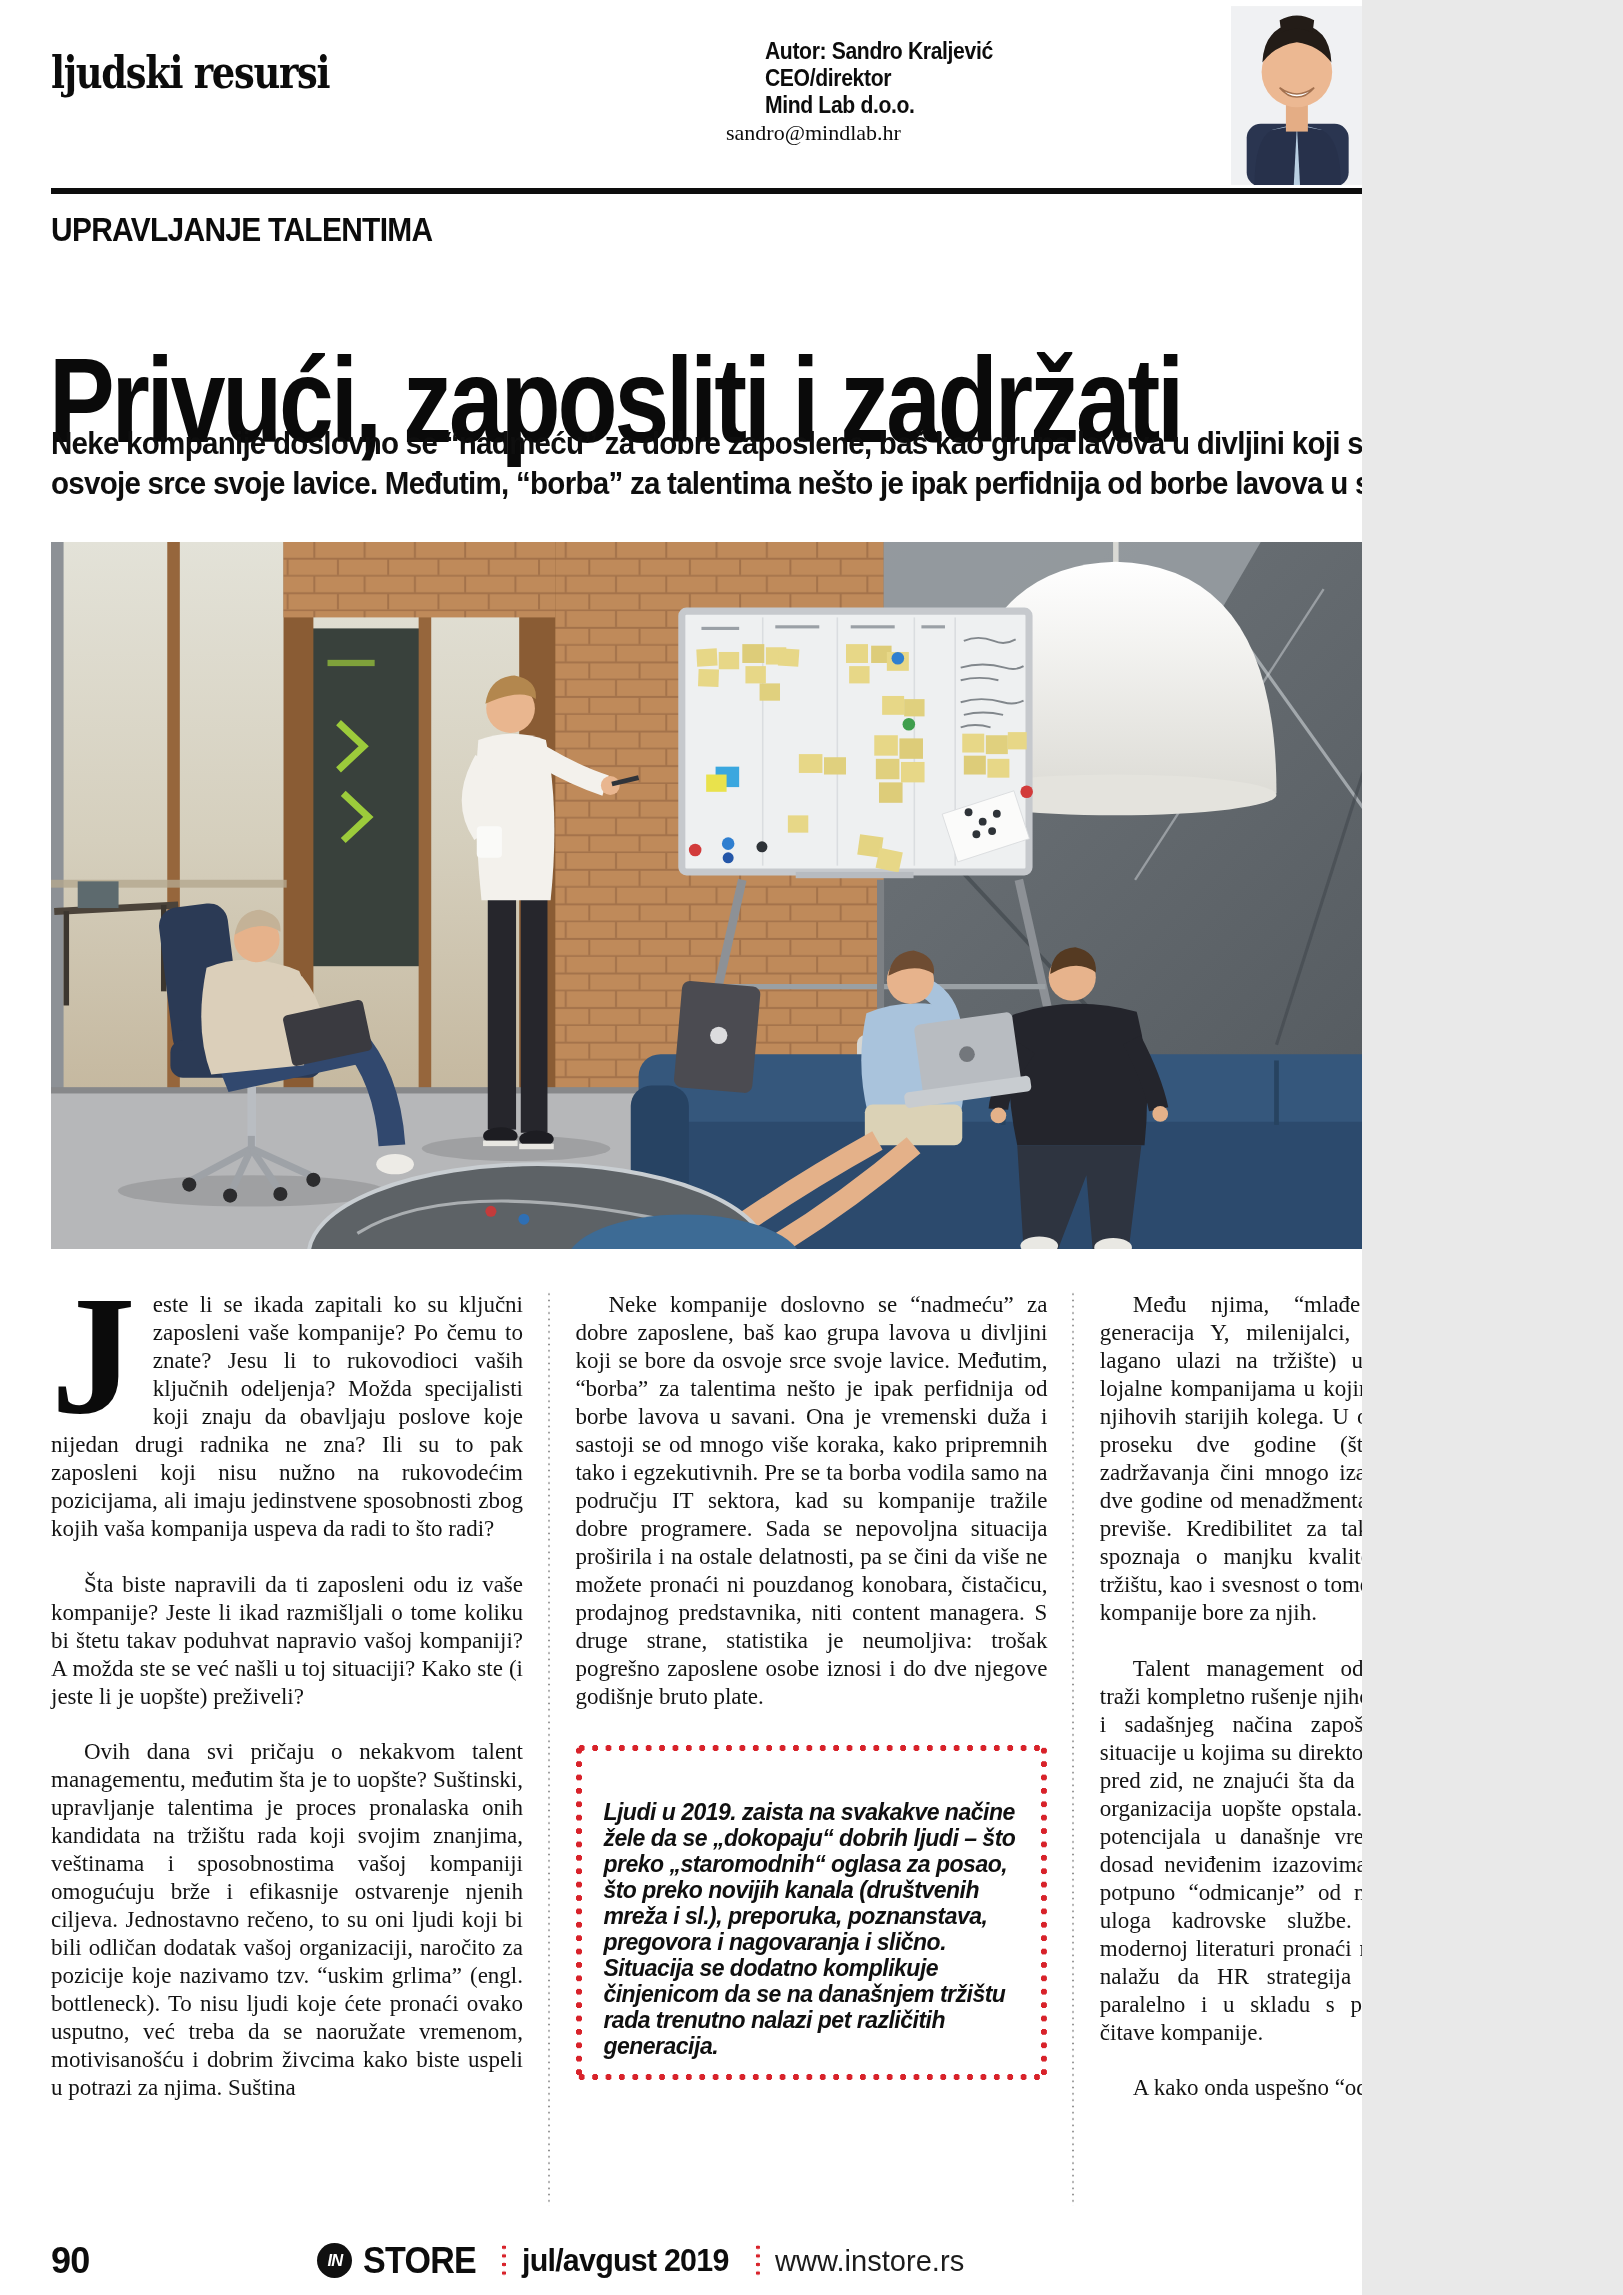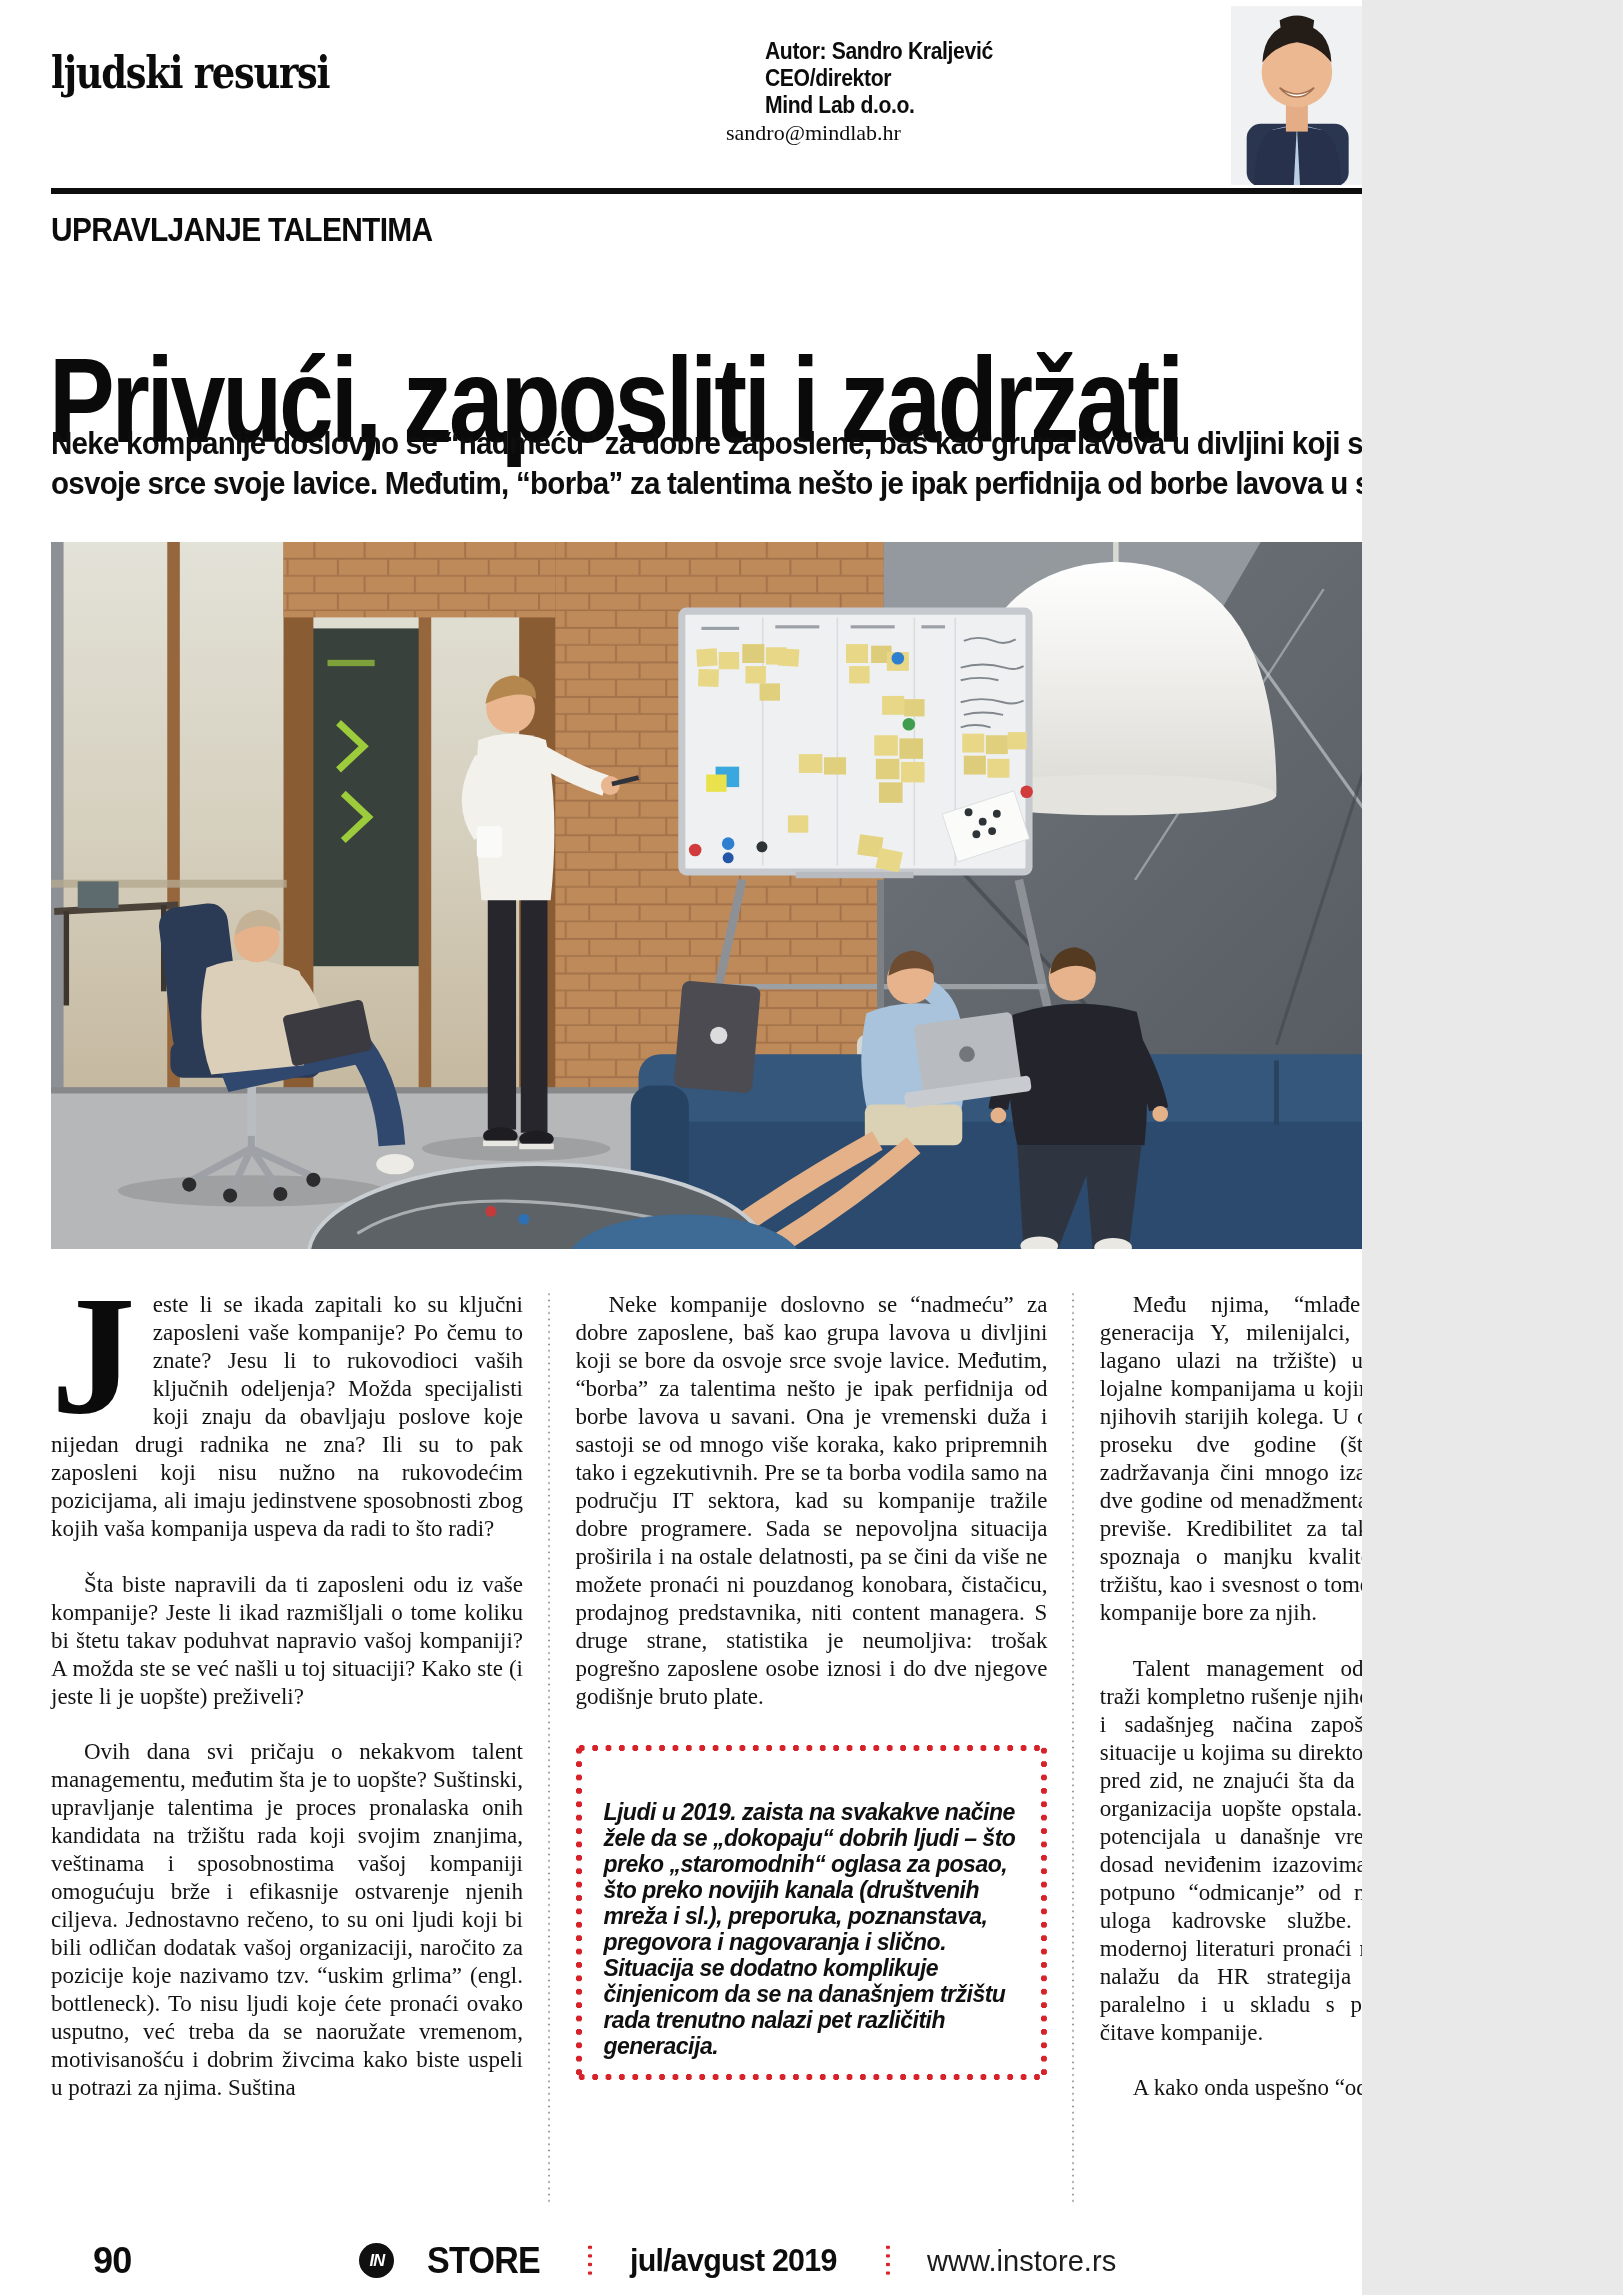--- a/index.html
+++ b/index.html
@@ -44,22 +44,22 @@
       radial-gradient(circle 3.1px at center,#d8222a 96%,rgba(0,0,0,0)),
       radial-gradient(circle 3.1px at center,#d8222a 96%,rgba(0,0,0,0));
     background-size:13.4px 7.9px,13.4px 7.9px,7.9px 13.4px,7.9px 13.4px;
     background-position:left top,left bottom,left top,right top;
     background-repeat:repeat-x,repeat-x,repeat-y,repeat-y;}
   .pullbox-text{font-family:"Liberation Sans",sans-serif;font-style:italic;font-weight:600;
     font-size:23px;line-height:26px;letter-spacing:-0.5px;text-align:left;color:#101010;margin-top:30px;}
   
   .footer{position:absolute;left:51px;top:2237px;width:1524px;height:47px;display:flex;align-items:center;
     font-family:"Liberation Sans",sans-serif;color:#0d0d0d;}
-  .page-number{font-weight:bold;font-size:36px;letter-spacing:-0.8px;margin-left:42px;}
-  .brand-group{display:flex;align-items:center;margin-left:228px;gap:22px;}
+  .page-number{font-weight:bold;font-size:36px;letter-spacing:-0.8px;}
+  .brand-group{display:flex;align-items:center;margin-left:228px;}
   .logo-circle{width:35px;height:35px;border-radius:50%;background:#101010;color:#fff;display:flex;
     align-items:center;justify-content:center;font-weight:bold;font-size:16.5px;font-style:italic;letter-spacing:-0.8px;}
   .brand-store{font-weight:bold;font-size:37px;letter-spacing:-0.8px;margin-left:11px;transform:scaleX(.92);transform-origin:left;}
   .fdot{width:7.9px;height:35px;margin:0 14px;
     background-image:radial-gradient(circle 2px at center,#d8222a 94%,rgba(0,0,0,0));
     background-size:7.9px 8.6px;background-repeat:repeat-y;}
   .issue{font-weight:bold;font-size:32px;letter-spacing:-0.8px;transform:scaleX(.95);transform-origin:left;}
   .website{font-size:30px;color:#1c1c1c;transform:scaleX(.97);transform-origin:left;}
 </style>
 </head>

